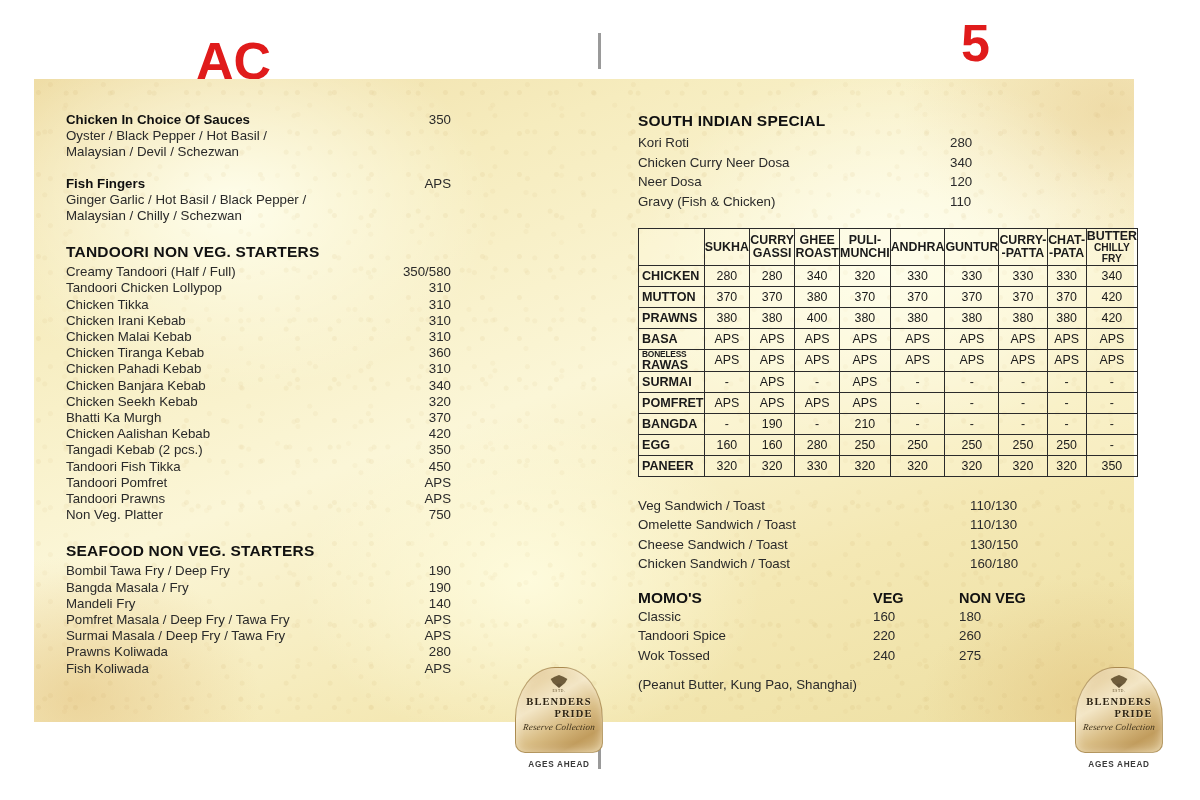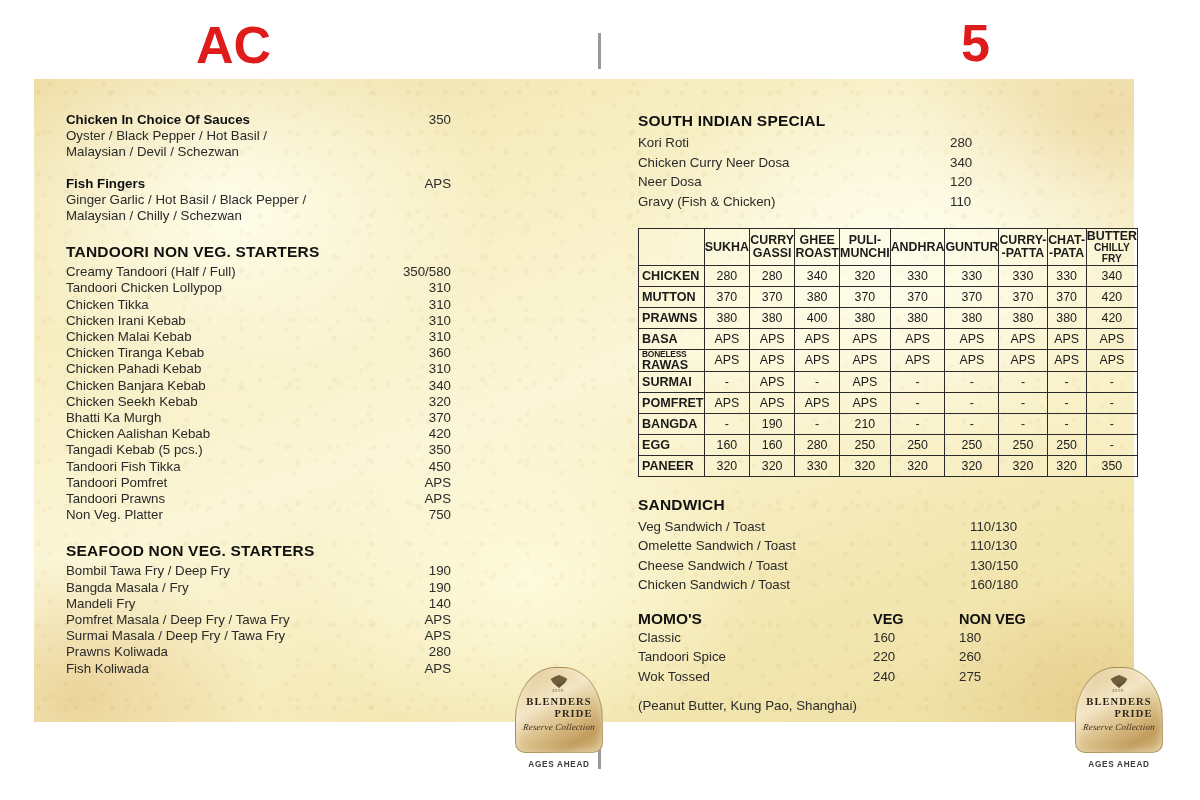--- a/index.html
+++ b/index.html
@@ -15,21 +15,21 @@
   .fold-mark{position:absolute;width:3px;background:#9a9a9a;}
   #fold-top{left:598px;top:33px;height:36px;}
   #fold-bottom{left:598px;top:733px;height:36px;}
 
   
   .corner-mark{
     position:absolute;color:#e01b1b;font-weight:bold;
     font-family:"Liberation Sans", sans-serif;
     letter-spacing:0px;line-height:1;
   }
-  #mark-ac{left:196px;top:19px;font-size:52px;}
+  #mark-ac{left:196px;top:35px;font-size:52px;}
   #mark-page{left:961px;top:17px;font-size:52px;}
 
   
   .paper{
     position:absolute;left:34px;top:79px;width:1100px;height:643px;
     background:
       radial-gradient(ellipse 420px 300px at 18% 20%, rgba(255,255,238,.95) 0%, rgba(255,255,238,0) 62%),
       radial-gradient(ellipse 420px 320px at 78% 28%, rgba(255,255,240,.92) 0%, rgba(255,255,240,0) 60%),
       radial-gradient(ellipse 360px 260px at 45% 78%, rgba(255,253,225,.85) 0%, rgba(255,253,225,0) 65%),
       radial-gradient(ellipse 260px 200px at 4% 96%, rgba(226,190,120,.55) 0%, rgba(226,190,120,0) 70%),
@@ -257,21 +257,21 @@
             <span class="nm">Bhatti Ka Murgh</span>
             <span class="spacer"></span>
             <span class="pr">370</span>
           </div>
           <div class="row">
             <span class="nm">Chicken Aalishan Kebab</span>
             <span class="spacer"></span>
             <span class="pr">420</span>
           </div>
           <div class="row">
-            <span class="nm">Tangadi Kebab (5 pcs.)</span>
+            <span class="nm">Tangadi Kebab (2 pcs.)</span>
             <span class="spacer"></span>
             <span class="pr">350</span>
           </div>
           <div class="row">
             <span class="nm">Tandoori Fish Tikka</span>
             <span class="spacer"></span>
             <span class="pr">450</span>
           </div>
           <div class="row">
             <span class="nm">Tandoori Pomfret</span>
@@ -547,21 +547,20 @@
                 <td>320</td>
                 <td>320</td>
                 <td>350</td>
               </tr>
             </tbody>
         </table>
       </div>
 
       <div class="gap-l"></div>
 
-      <div class="section-title">SANDWICH</div>
       <div id="sandwich-list">
           <div class="rrow srow">
             <span class="nm">Veg Sandwich / Toast</span>
             <span class="pr">110/130</span>
           </div>
           <div class="rrow srow">
             <span class="nm">Omelette Sandwich / Toast</span>
             <span class="pr">110/130</span>
           </div>
           <div class="rrow srow">

